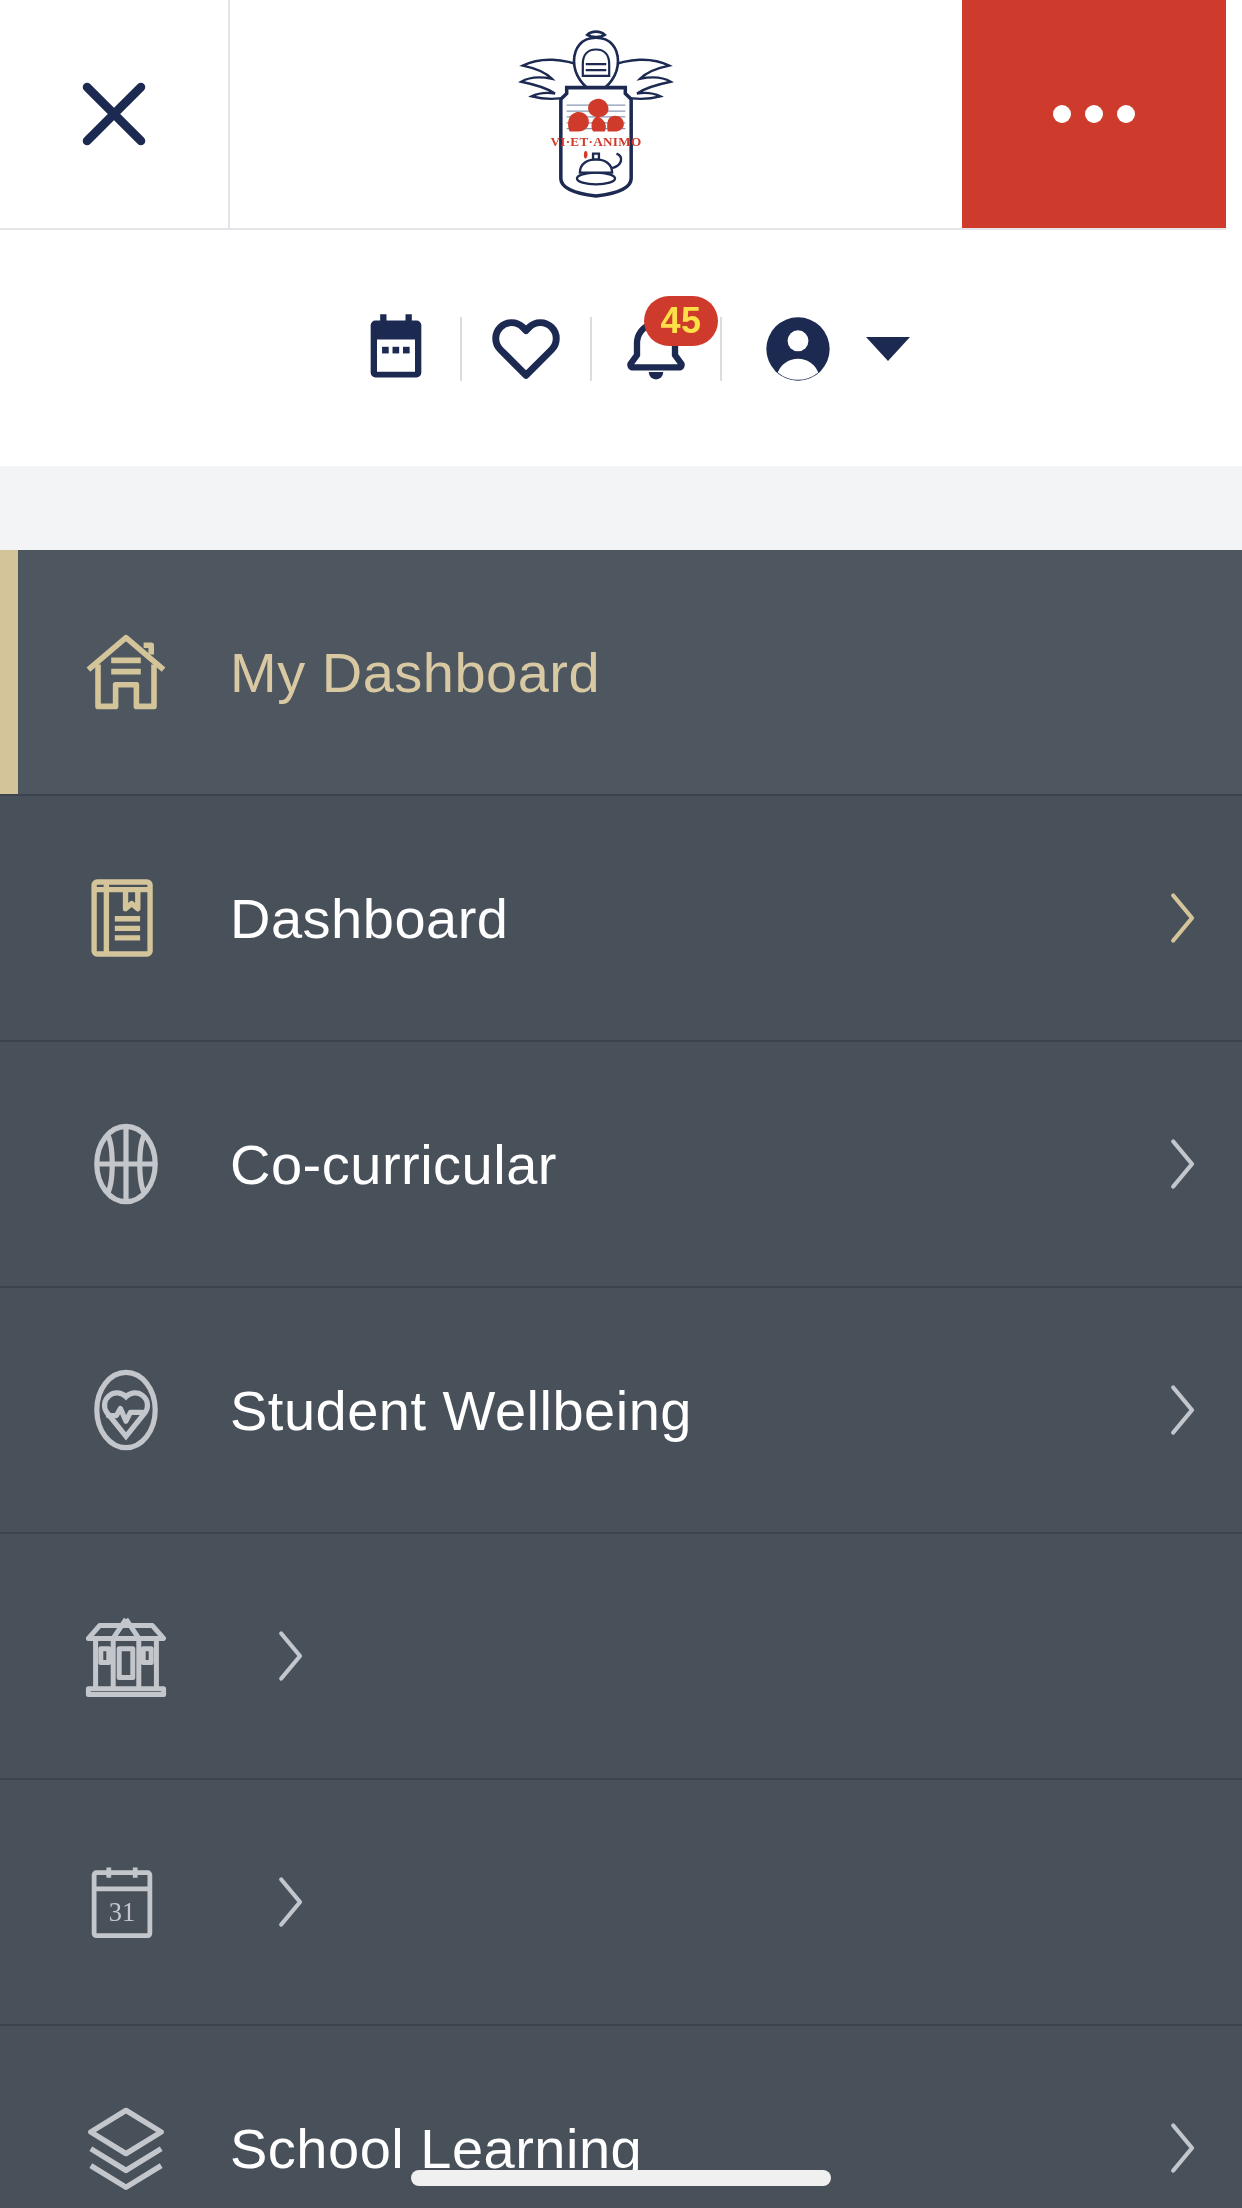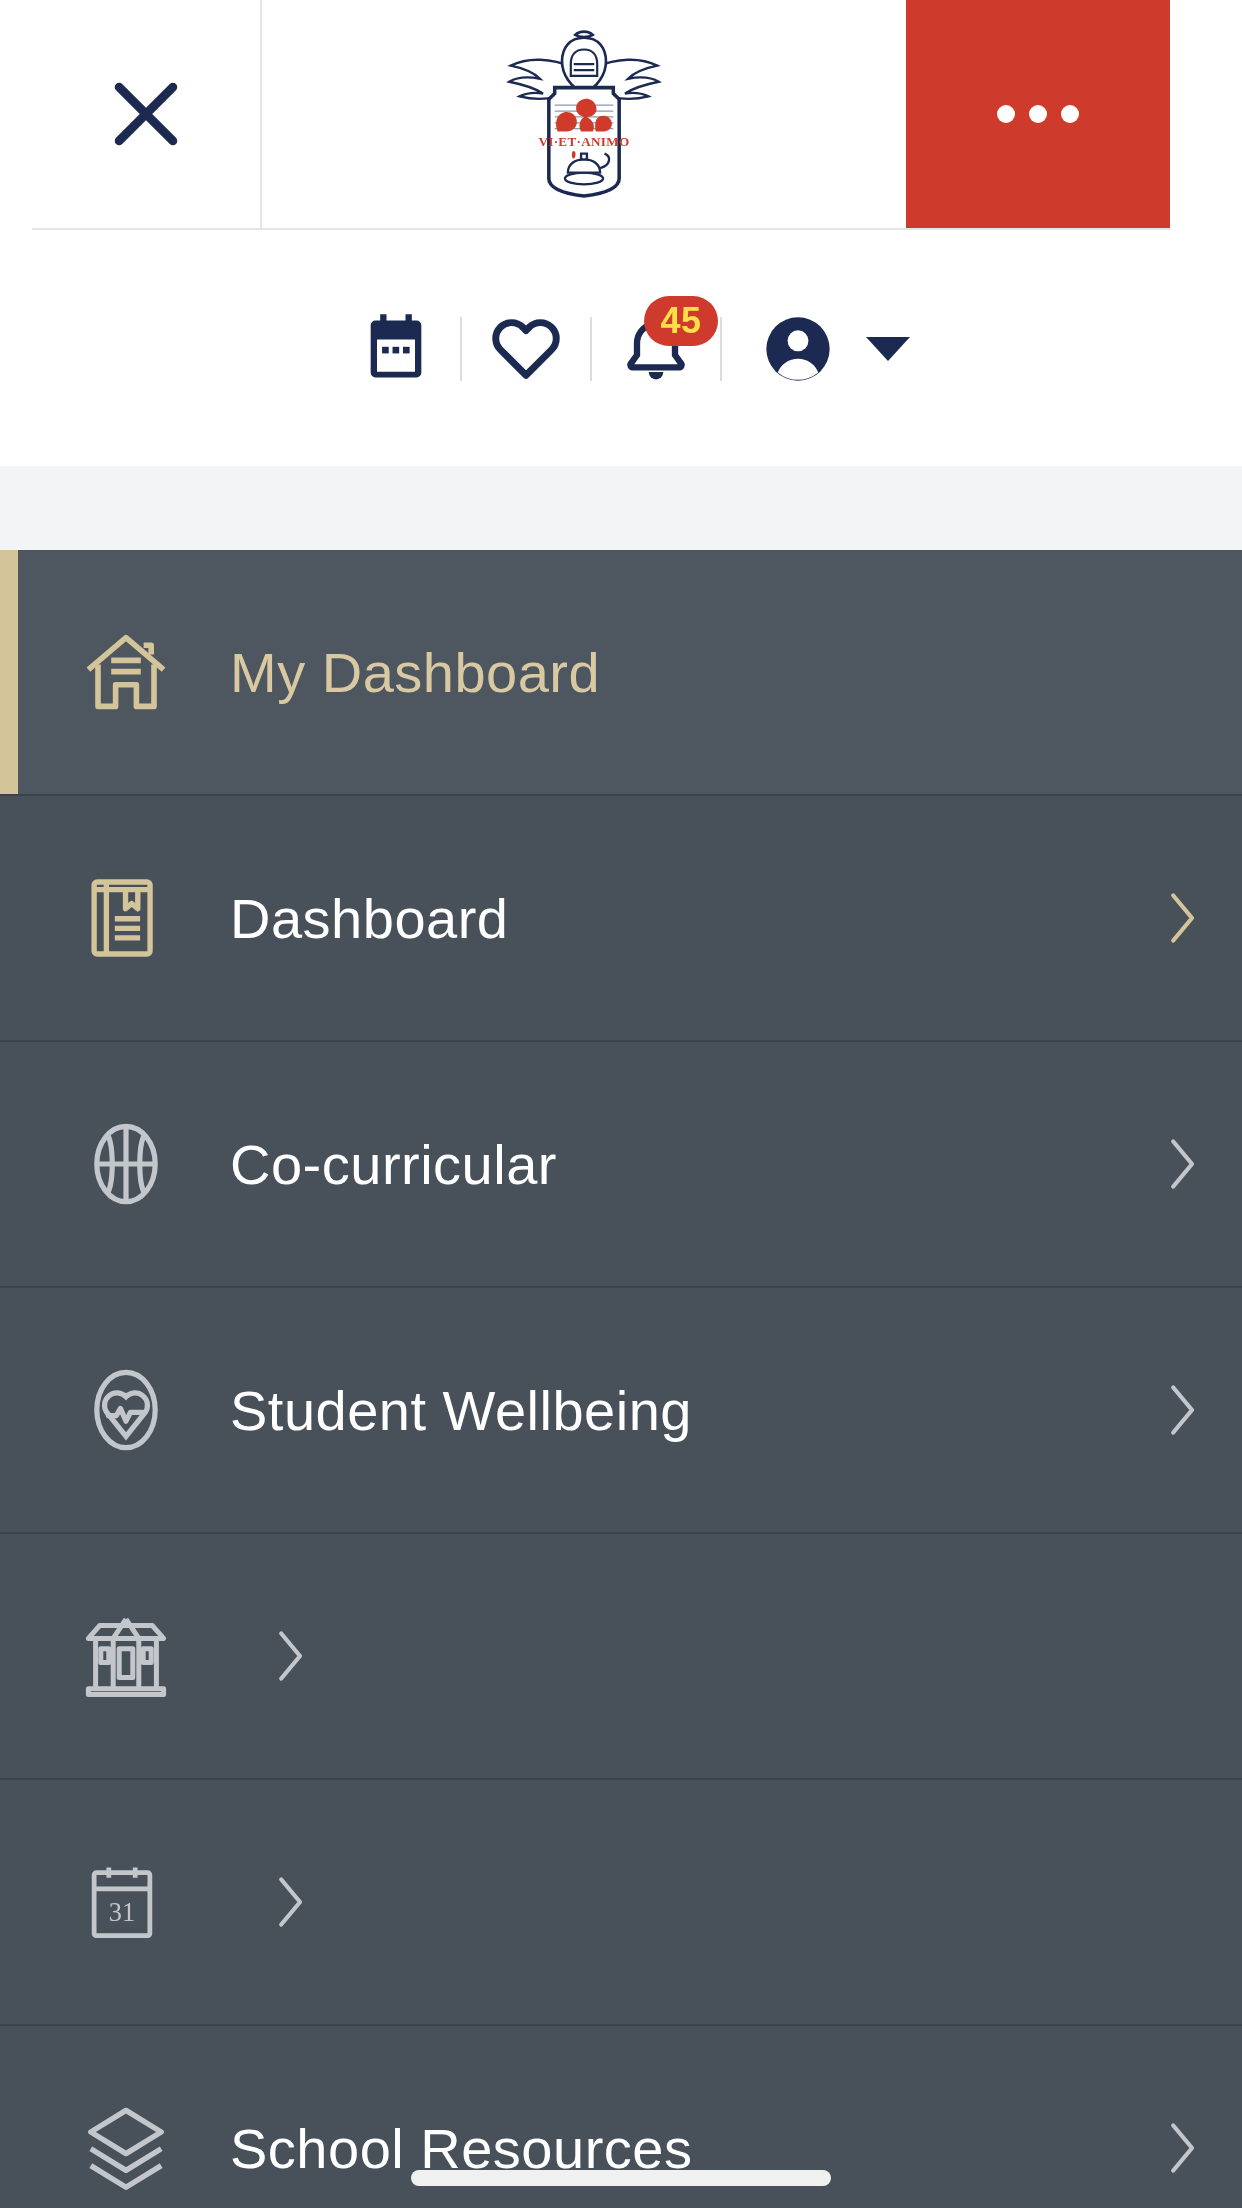--- a/index.html
+++ b/index.html
@@ -6,23 +6,23 @@
   html,body { width:1242px; height:2208px; }
   body {
     font-family:"Liberation Serif", serif;
     background:#ffffff;
     overflow:hidden;
   }
   .screen { position:relative; width:1242px; height:2208px; background:#fff; }
 
   
   .topbar {
-    position:absolute; top:0; left:0; width:1138px; height:230px;
+    position:absolute; top:0; left:0; width:1226px; height:230px;
     background:#ffffff; border-bottom:2px solid #e3e5e8;
-    display:flex; align-items:stretch;margin-left:32px;
+    display:flex; align-items:stretch;
   }
   .close-cell {
     width:230px; display:flex; align-items:center; justify-content:center;
     border-right:2px solid #e3e5e8; cursor:pointer;
   }
   .close-icon { width:76px; height:76px; display:block; }
   .logo-cell { flex:1; display:flex; align-items:center; justify-content:center; }
   .crest { width:180px; height:170px; display:block; }
   .more-cell {
     width:264px; background:#ce3b2c;
@@ -311,21 +311,21 @@
     <div class="row">
       <div class="ricon">
         <svg width="96" height="96" viewBox="0 0 24 24">
           <g fill="none" stroke="#c3c7cc" stroke-width="1.35" stroke-linejoin="round">
             <path d="M12 2.6 3.2 8 12 13.4 20.8 8 12 2.6Z"></path>
             <path d="M3.2 12.2 12 17.6l8.8-5.4"></path>
             <path d="M3.2 16.4 12 21.8l8.8-5.4"></path>
           </g>
         </svg>
       </div>
-      <div class="rlabel">School Resources</div>
+      <div class="rlabel">School Learning</div>
       <div class="chev">
         <svg width="44" height="60" viewBox="0 0 16 24">
           <path d="M4.5 3 L12 12 L4.5 21" fill="none" stroke="#c3c7cc" stroke-width="1.7" stroke-linecap="round" stroke-linejoin="round"></path>
         </svg>
       </div>
     </div>
 
   </div>
 
   <div class="home-ind"></div>

